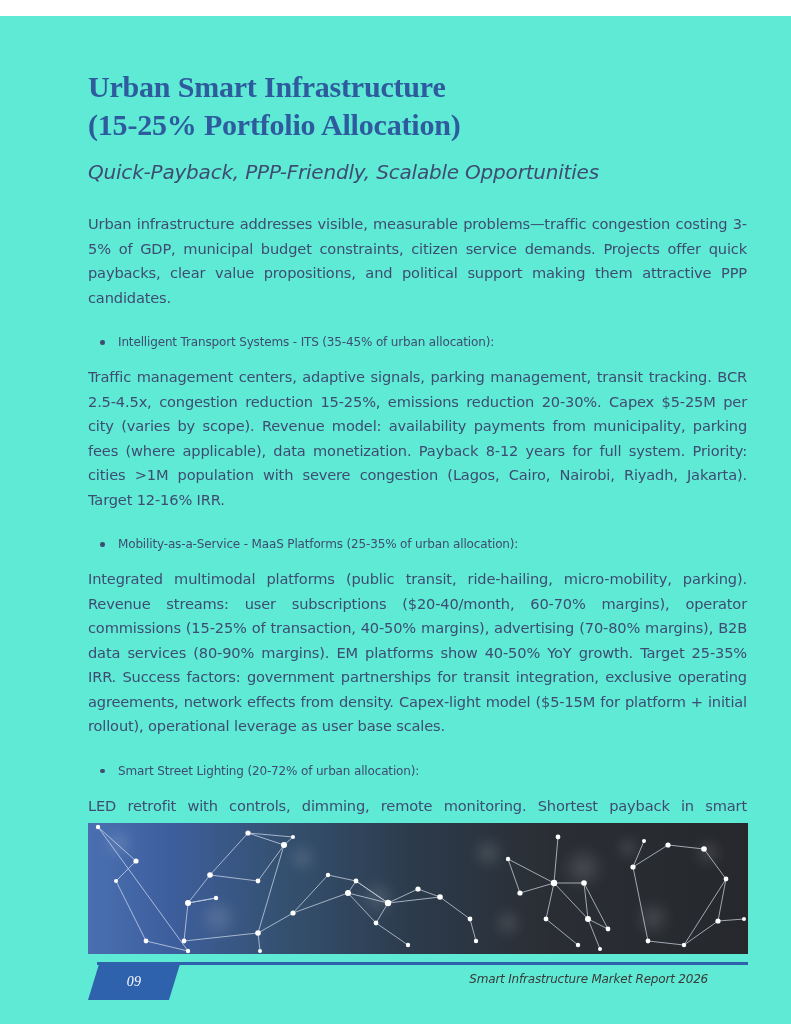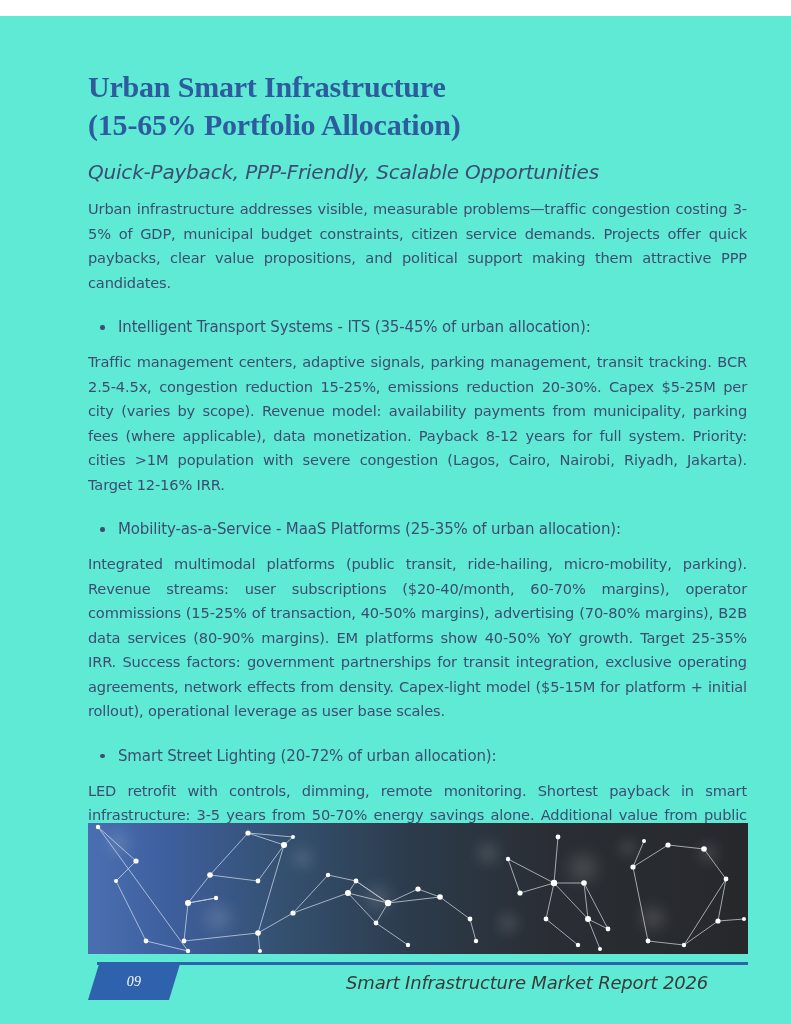--- a/index.html
+++ b/index.html
@@ -58,27 +58,27 @@
   .body-text {
     font-family: "DejaVu Sans", sans-serif;
     font-size: 14.6px;
     line-height: 24.5px;
     color: #3F4C72;
     text-align: justify;
     text-justify: inter-word;
     margin: 0;
     letter-spacing: -0.15px;
   }
-  .intro { margin-top: 13px; }
+  .intro { margin-top: 28px; }
 
   
   .bullet-block { margin-top: 20px; }
   .bullet-head {
     font-family: "DejaVu Sans", sans-serif;
-    font-size: 15px;
+    font-size: 12px;
     line-height: 24px;
     color: #3F4C72;
     margin: 0 0 0 0;
     padding-left: 30px;
     position: relative;
     letter-spacing: -0.15px;
   }
   .bullet-head .dot {
     position: absolute;
     left: 12px;
@@ -136,36 +136,36 @@
     font-size: 14px;
     color: #ffffff;
     letter-spacing: 0.3px;
   }
   .footer-title {
     position: absolute;
     right: 40px;
     top: 10px;
     font-family: "DejaVu Sans", sans-serif;
     font-style: italic;
-    font-size: 18px;
+    font-size: 12px;
     color: #3A3A3A;
     letter-spacing: -0.2px;
     white-space: nowrap;
   }
 </style>
 </head>
 <body>
 
 <div id="page">
 
   <div class="content">
 
     <h1 class="doc-title">
       <span>Urban Smart Infrastructure</span>
-      <span class="line2">(15-65% Portfolio Allocation)</span>
+      <span class="line2">(15-25% Portfolio Allocation)</span>
     </h1>
 
     <p class="subtitle">Quick-Payback, PPP-Friendly, Scalable Opportunities</p>
 
     <p class="body-text intro">Urban infrastructure addresses visible, measurable problems—traffic congestion costing 3-5% of GDP, municipal budget constraints, citizen service demands. Projects offer quick paybacks, clear value propositions, and political support making them attractive PPP candidates.</p>
 
     <div class="bullet-block">
       <p class="bullet-head">
         <span class="dot"></span>
         <span>Intelligent Transport Systems - ITS (35-45% of urban allocation):</span>

